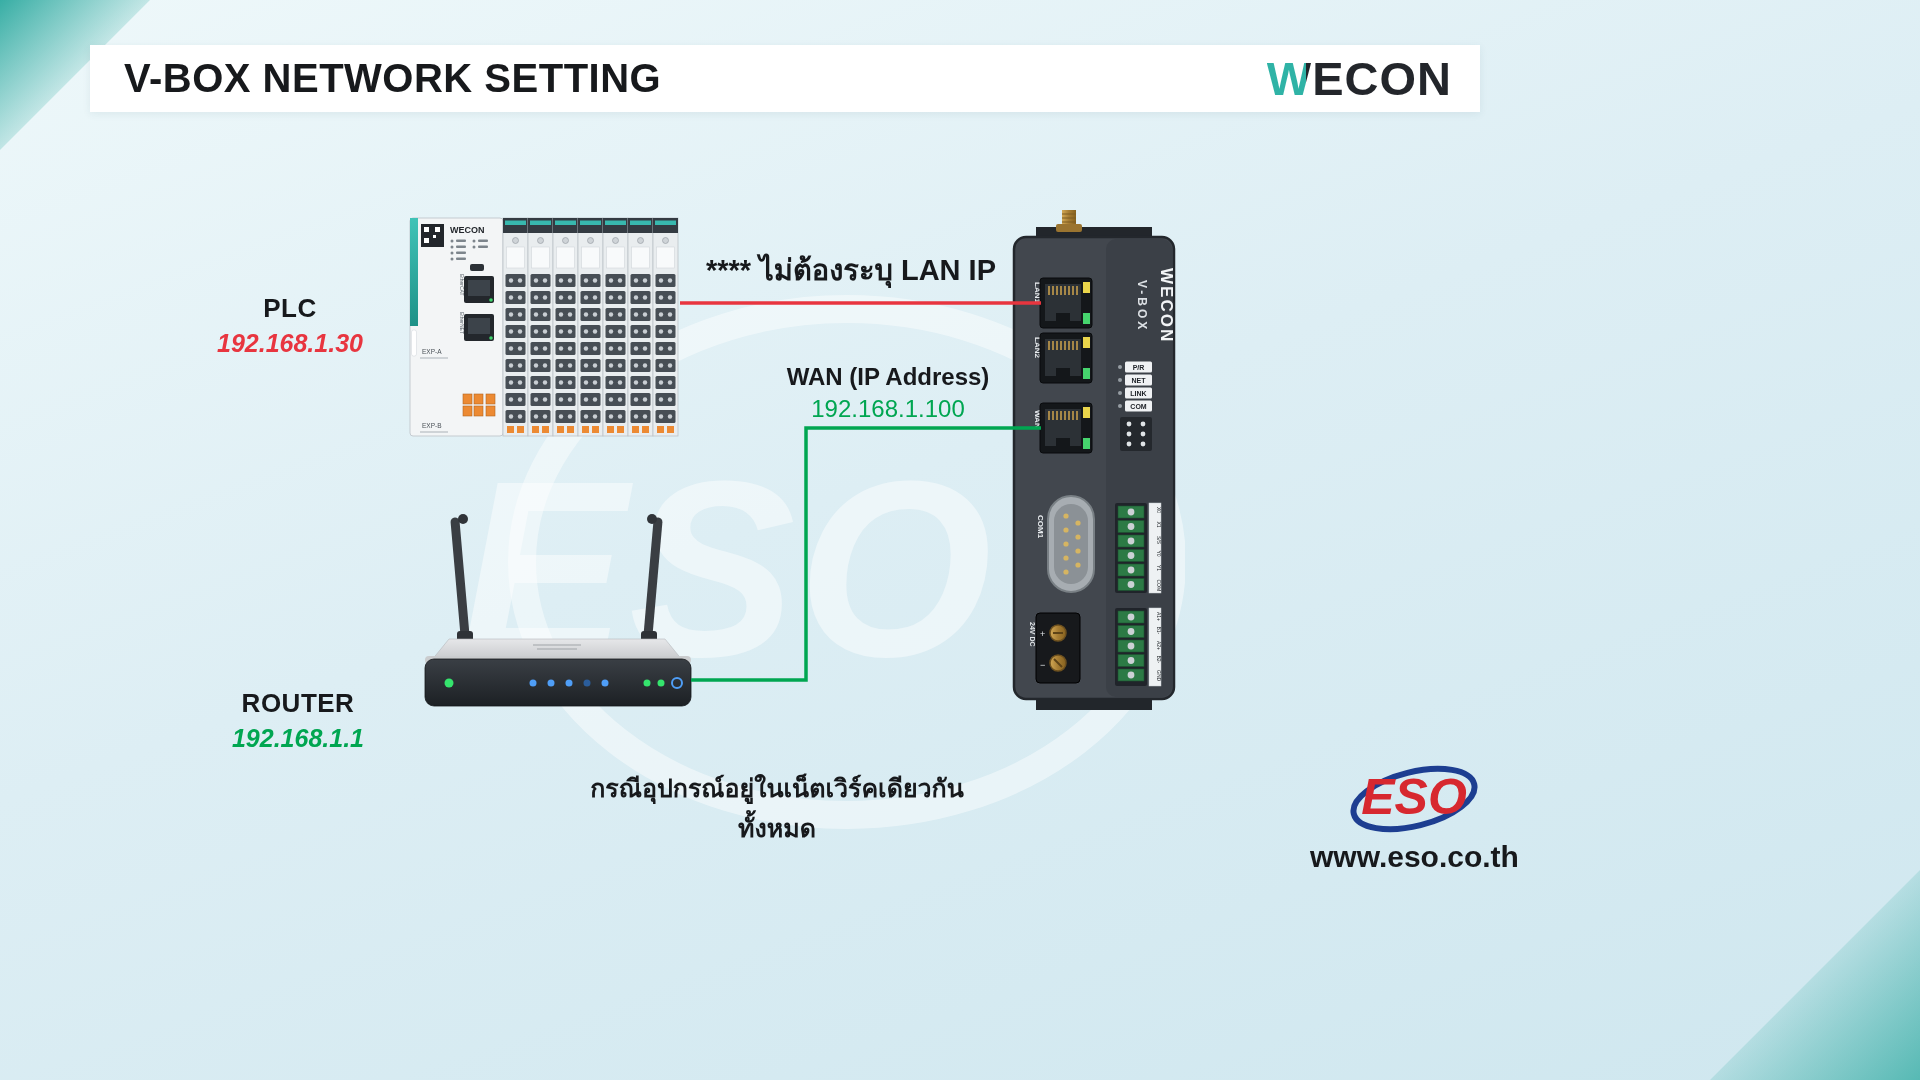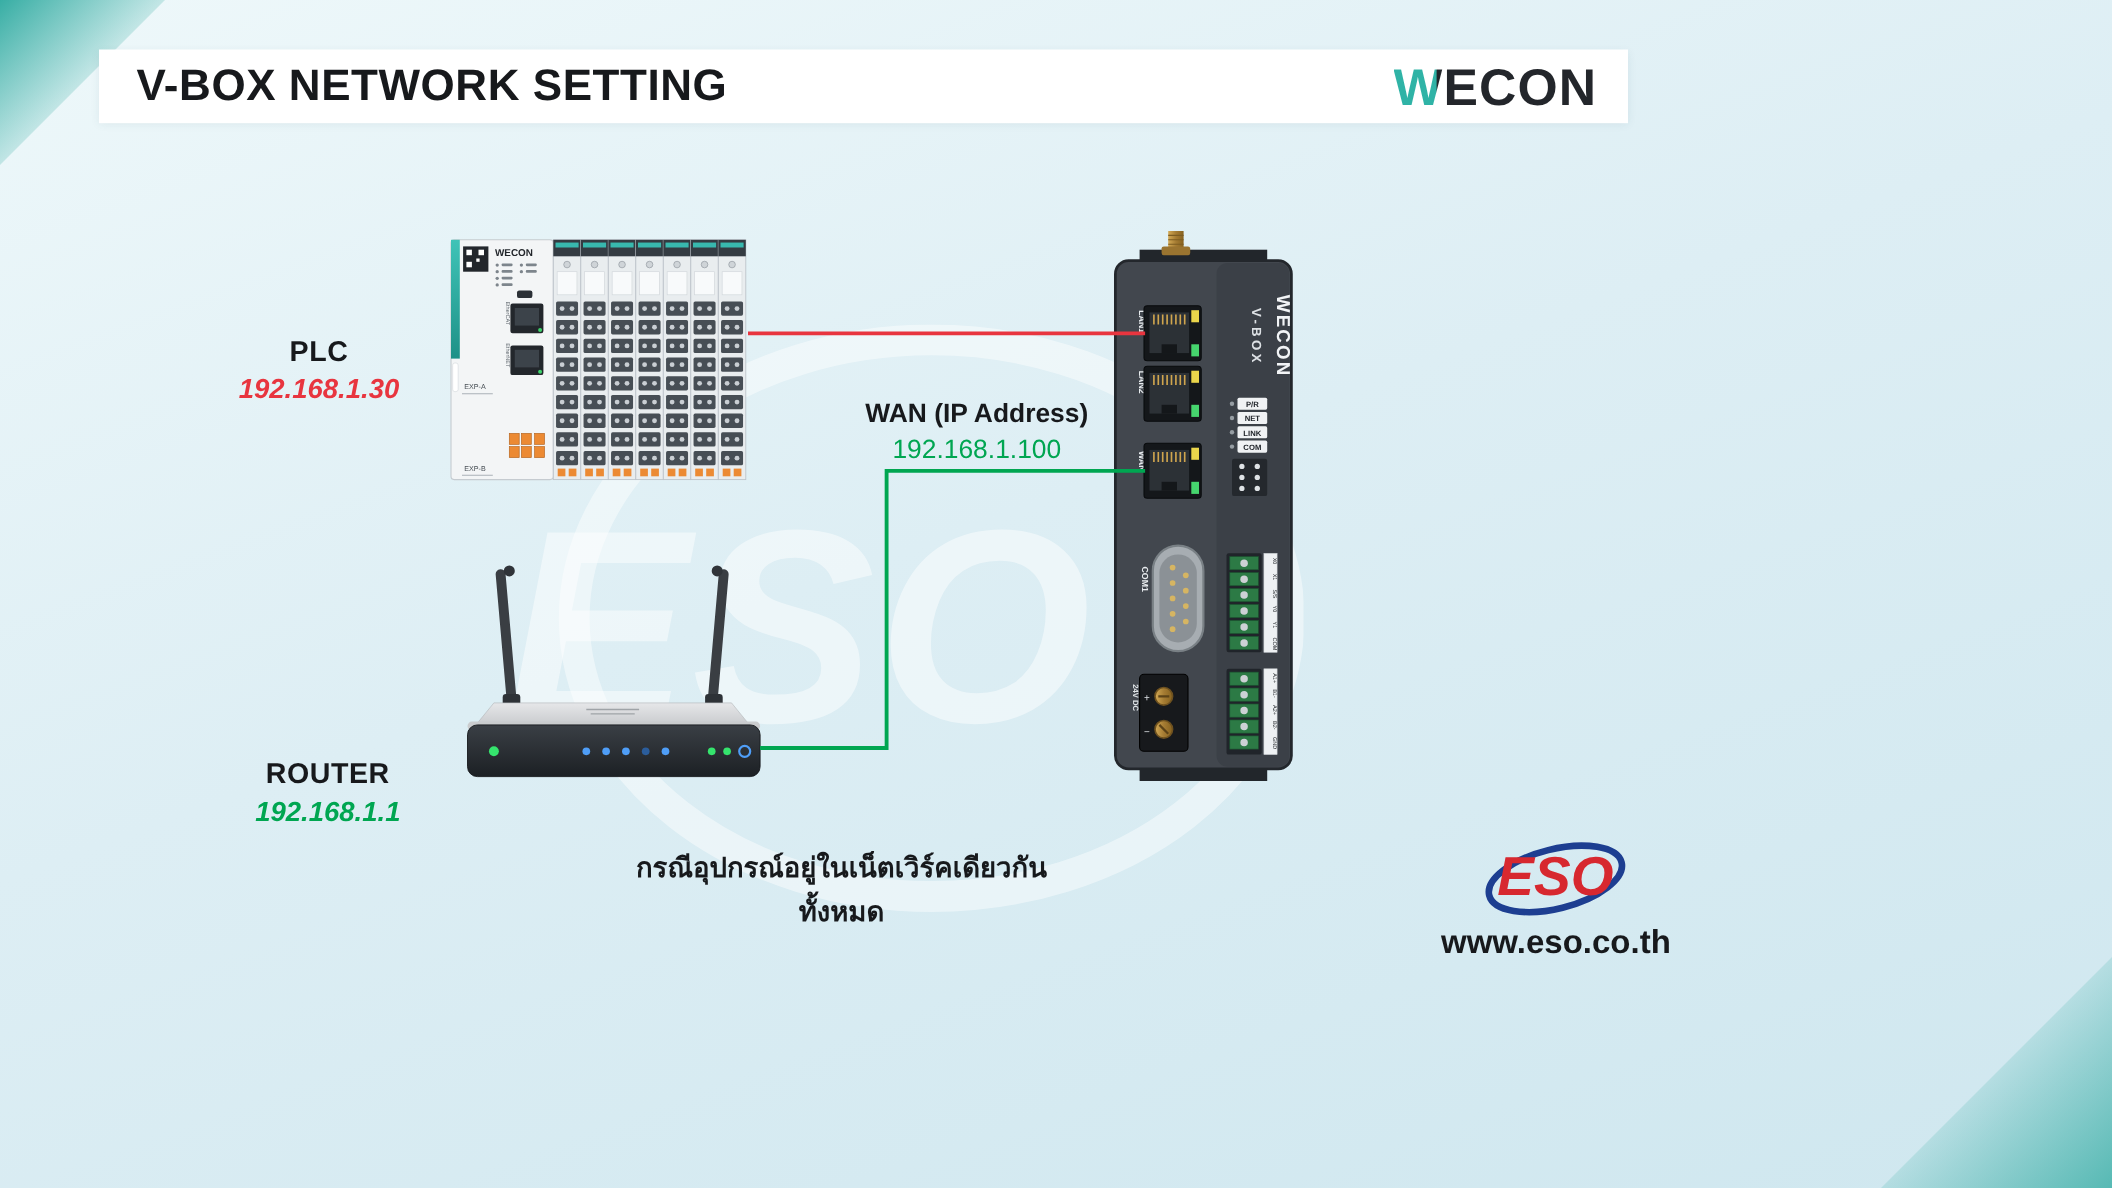--- a/index.html
+++ b/index.html
@@ -29,21 +29,21 @@
   .device svg{width:100%;height:100%;display:block;}
   .overlay{position:absolute;left:0;top:0;width:1920px;height:1080px;z-index:4;pointer-events:none;}
   .dev-label{position:absolute;width:210px;text-align:center;z-index:5;}
   .dev-label .name{font-size:26px;font-weight:800;color:#17191c;letter-spacing:.5px;}
   .dev-label .ip{font-size:25px;font-weight:800;margin-top:5px;font-style:italic;}
   .red{color:#e8353f;} .green{color:#00a651;}
   .lan-note{position:absolute;left:706px;top:247px;font-size:29px;font-weight:800;color:#17191c;z-index:5;}
   .wan-block{position:absolute;left:782px;top:363px;width:212px;text-align:center;z-index:5;}
   .wan-title{font-size:24px;font-weight:800;color:#17191c;}
   .wan-ip{font-size:24px;font-weight:400;margin-top:4px;}
-  .bottom-note{position:absolute;left:550px;top:768px;width:430px;text-align:center;
+  .bottom-note{position:absolute;left:562px;top:768px;width:430px;text-align:center;
     font-size:25px;font-weight:800;color:#17191c;z-index:5;}
   .eso{position:absolute;left:1348px;top:752px;width:132px;height:90px;z-index:5;}
   .eso svg{position:absolute;inset:0;}
   .eso-text{position:absolute;inset:0;display:flex;align-items:center;justify-content:center;
     font-size:50px;font-weight:900;font-style:italic;color:#d7282f;}
   .website{position:absolute;left:1310px;top:840px;width:200px;text-align:right;
     font-size:30px;color:#17191c;z-index:5;font-weight:bold;}
 </style>
 </head>
 <body>
@@ -355,30 +355,31 @@
 
       <rect x="28" y="489" width="116" height="11" fill="#22262b"></rect>
     </svg>
   </div>
 
   <svg class="overlay" viewBox="0 0 1920 1080">
     <polyline points="680,303 1041,303" fill="none" stroke-width="3.5" stroke="#e8353f"></polyline>
     <polyline points="691,680 806,680 806,428 1041,428" fill="none" stroke-width="3.5" stroke="#00a651"></polyline>
   </svg>
 
-  <div class="dev-label" style="left:185px;top:304px;">
+  <div class="dev-label" style="left:185px;top:293px;">
     <div class="name">PLC</div>
     <div class="ip red">192.168.1.30</div>
   </div>
 
   <div class="dev-label" style="left:193px;top:660px;margin-top:28px;">
     <div class="name">ROUTER</div>
     <div class="ip green">192.168.1.1</div>
   </div>
 
+  <div class="lan-note">**** ไม่ต้องระบุ LAN IP</div>
 
   <div class="wan-block">
     <div class="wan-title">WAN (IP Address)</div>
     <div class="wan-ip green">192.168.1.100</div>
   </div>
 
   <div class="bottom-note">กรณีอุปกรณ์อยู่ในเน็ตเวิร์คเดียวกันทั้งหมด</div>
 
   <div class="eso">
     <svg viewBox="0 0 132 90">

